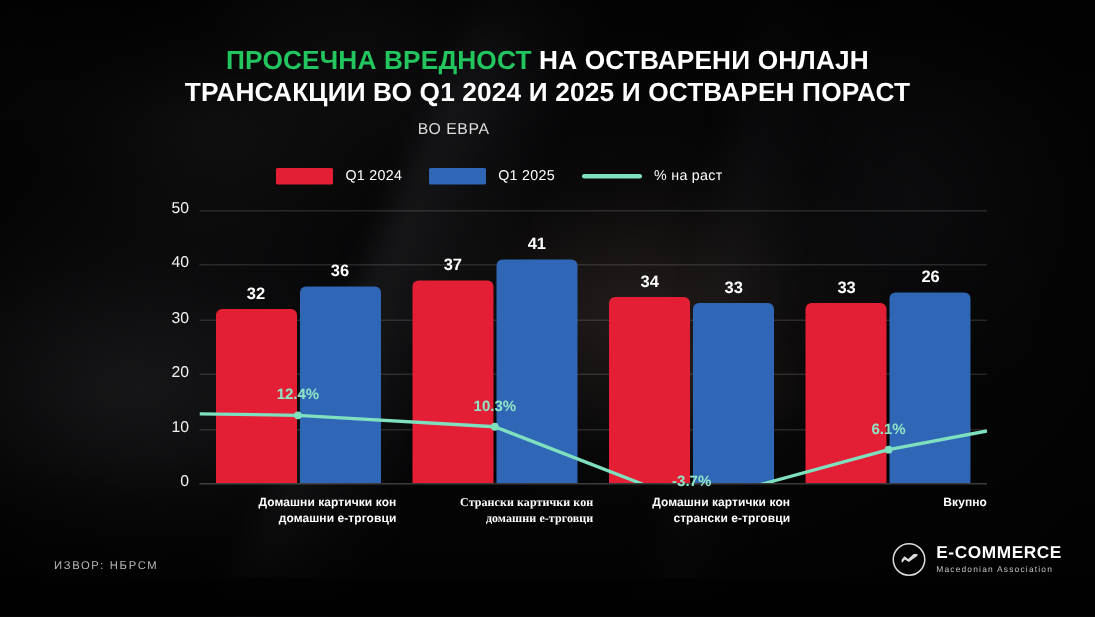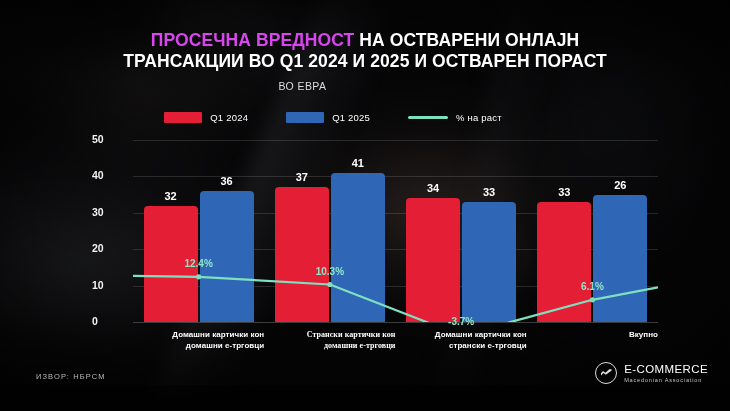--- a/index.html
+++ b/index.html
@@ -46,44 +46,44 @@
 
   #stage { position:absolute; inset:0; z-index:2; }
 
   
   #title {
     position:absolute; top:30px; left:0; width:730px;
     text-align:center; line-height:1.20;
     font-size:17.5px; font-weight:bold; color:#ffffff;
     letter-spacing:.1px;
   }
-  #title .accent { color:#d946ef; }
+  #title .accent { color:#22c55e; }
   #subtitle {
     position:absolute; top:80px; left:0; width:605px;
     text-align:center; font-size:10.5px; color:#dcdcdc; letter-spacing:.4px;
   }
 
   
   #legend {
     position:absolute; top:112px; left:0; width:666px;
-    display:flex; justify-content:center; align-items:center; gap:38px;
+    display:flex; justify-content:center; align-items:center; gap:18px;
   }
   .lg { display:flex; align-items:center; gap:8px; }
   .lg-swatch { width:38px; height:11px; border-radius:1px; }
   .lg-line { width:40px; height:3px; border-radius:2px; }
   .lg-label { font-size:9.5px; color:#ffffff; letter-spacing:.2px; }
 
   
   #plot { position:absolute; left:133px; top:140px; width:525px; height:182px; }
   .grid { position:absolute; left:0; width:525px; height:1px; background:rgba(255,255,255,.13); }
   #axisline { position:absolute; left:133px; top:322px; width:525px; height:1px; background:rgba(255,255,255,.22); }
 
   .ytick {
-    position:absolute; right:0; width:34px; 
-    font-size:10.5px; font-weight:bold; color:#f2f2f2;
+    position:absolute; right:0; width:34px; text-align:right;
+    font-size:10.5px; font-weight:normal; color:#f2f2f2;
     transform:translateY(-7px);
   }
   #yaxis { position:absolute; left:90px; top:140px; width:36px; height:182px; }
   .bar {
     position:absolute; bottom:0; border-radius:4px 4px 0 0;
   }
   .bar.red  { background:#e41f35; }
   .bar.blue { background:#2f66b5; }
   .bar-val {
     position:absolute; left:50%; transform:translateX(-50%);
@@ -116,21 +116,21 @@
   #logo-mark {
     width:22px; height:22px; border-radius:50%;
     border:1.4px solid #dcdcdc; position:relative; flex:none;
   }
   #logo-mark:after {
     content:""; position:absolute; left:4.5px; top:5.5px;
     width:11px; height:8px; background:#dcdcdc;
     clip-path:polygon(0 62%,22% 30%,44% 52%,78% 8%,100% 8%,100% 24%,48% 78%,24% 56%,6% 86%);
   }
   #logo-text { line-height:1.1; }
-  #logo-title { font-size:11.5px; font-weight:normal; color:#ffffff; letter-spacing:.4px; }
+  #logo-title { font-size:11.5px; font-weight:bold; color:#ffffff; letter-spacing:.4px; }
   #logo-sub { font-size:5.6px; color:#c2c2c2; letter-spacing:.8px; margin-top:2px; }
 
   
   #bottombar { position:absolute; left:0; bottom:0; width:730px; height:26px; background:linear-gradient(180deg, rgba(0,0,0,.55), rgba(0,0,0,.85)); z-index:1; }
 </style>
 </head>
 <body>
 
 <div id="bg">
   <div class="layer b1"></div>

